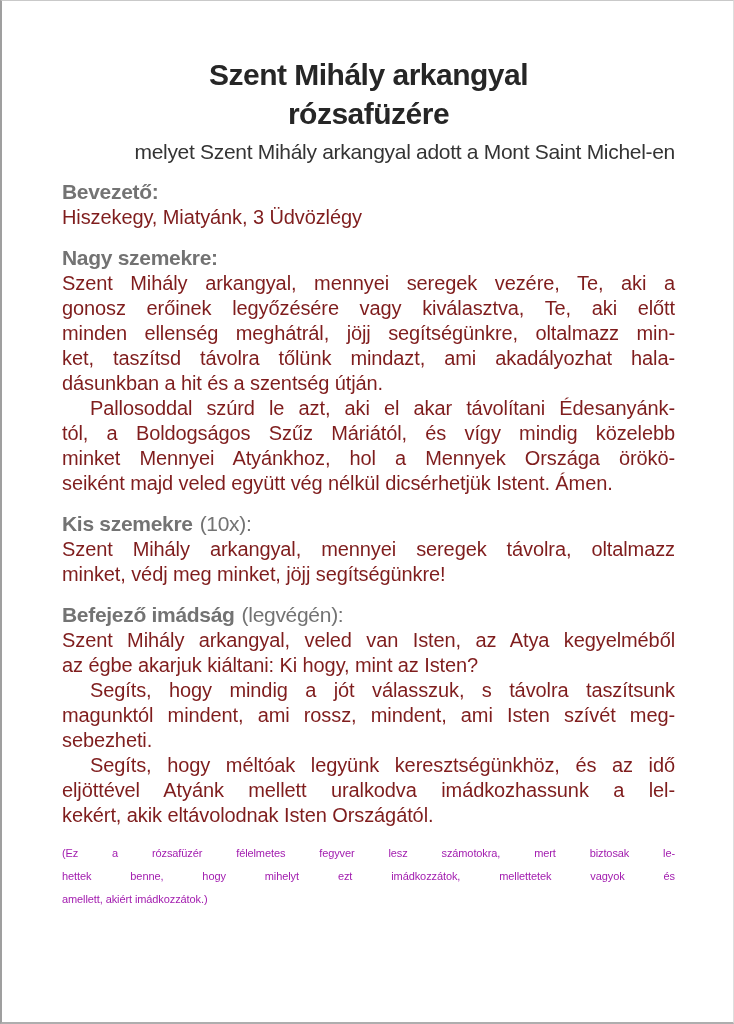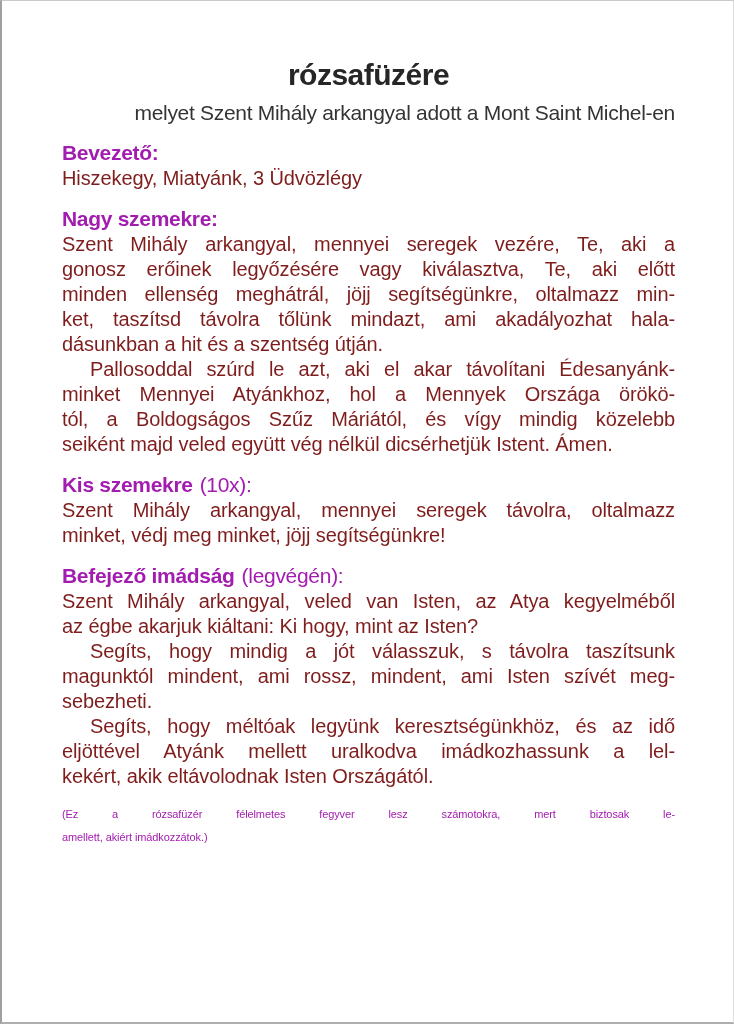--- a/index.html
+++ b/index.html
@@ -42,21 +42,21 @@
     margin-top: 6px;
   }
   .section {
     margin-top: 15px;
   }
   .section-heading {
     font-size: 21px;
     line-height: 26px;
     font-weight: bold;
     letter-spacing: -0.3px;
-    color: #a21caf;
+    color: #737373;
   }
   .heading-note {
     font-weight: normal;
   }
   .heading-note:not(:empty) {
     margin-left: 7px;
   }
   .para {
     font-size: 20px;
     line-height: 25px;
@@ -82,20 +82,21 @@
     color: #a21caf;
   }
 </style>
 </head>
 <body>
 
 <div class="page">
   <div class="content">
 
     <h1 class="doc-title">
+      <div>Szent Mihály arkangyal</div>
       <div>rózsafüzére</div>
     </h1>
 
     <div class="doc-subtitle">melyet Szent Mihály arkangyal adott a Mont Saint Michel-en</div>
 
     <div class="section">
       <div class="section-heading">
         <span>Bevezető:</span><span class="heading-note"></span>
       </div>
       <div class="para">
@@ -109,22 +110,22 @@
       </div>
       <div class="para">
           <div class="tline">Szent Mihály arkangyal, mennyei seregek vezére, Te, aki a</div>
           <div class="tline">gonosz erőinek legyőzésére vagy kiválasztva, Te, aki előtt</div>
           <div class="tline">minden ellenség meghátrál, jöjj segítségünkre, oltalmazz min-</div>
           <div class="tline">ket, taszítsd távolra tőlünk mindazt, ami akadályozhat hala-</div>
           <div class="tline">dásunkban a hit és a szentség útján.</div>
         </div>
       <div class="para indent">
           <div class="tline">Pallosoddal szúrd le azt, aki el akar távolítani Édesanyánk-</div>
+          <div class="tline">tól, a Boldogságos Szűz Máriától, és vígy mindig közelebb</div>
           <div class="tline">minket Mennyei Atyánkhoz, hol a Mennyek Országa örökö-</div>
-          <div class="tline">tól, a Boldogságos Szűz Máriától, és vígy mindig közelebb</div>
           <div class="tline">seiként majd veled együtt vég nélkül dicsérhetjük Istent. Ámen.</div>
         </div>
     </div>
 
     <div class="section">
       <div class="section-heading">
         <span>Kis szemekre</span><span class="heading-note">(10x):</span>
       </div>
       <div class="para">
           <div class="tline">Szent Mihály arkangyal, mennyei seregek távolra, oltalmazz</div>
@@ -147,17 +148,18 @@
         </div>
       <div class="para indent">
           <div class="tline">Segíts, hogy méltóak legyünk keresztségünkhöz, és az idő</div>
           <div class="tline">eljöttével Atyánk mellett uralkodva imádkozhassunk a lel-</div>
           <div class="tline">kekért, akik eltávolodnak Isten Országától.</div>
         </div>
     </div>
 
     <div class="footnote">
         <div class="tline">(Ez a rózsafüzér félelmetes fegyver lesz számotokra, mert biztosak le-</div>
+        <div class="tline">hettek benne, hogy mihelyt ezt imádkozzátok, mellettetek vagyok és</div>
         <div class="tline">amellett, akiért imádkozzátok.)</div>
       </div>
 
   </div>
 </div>
 
 </body></html>

